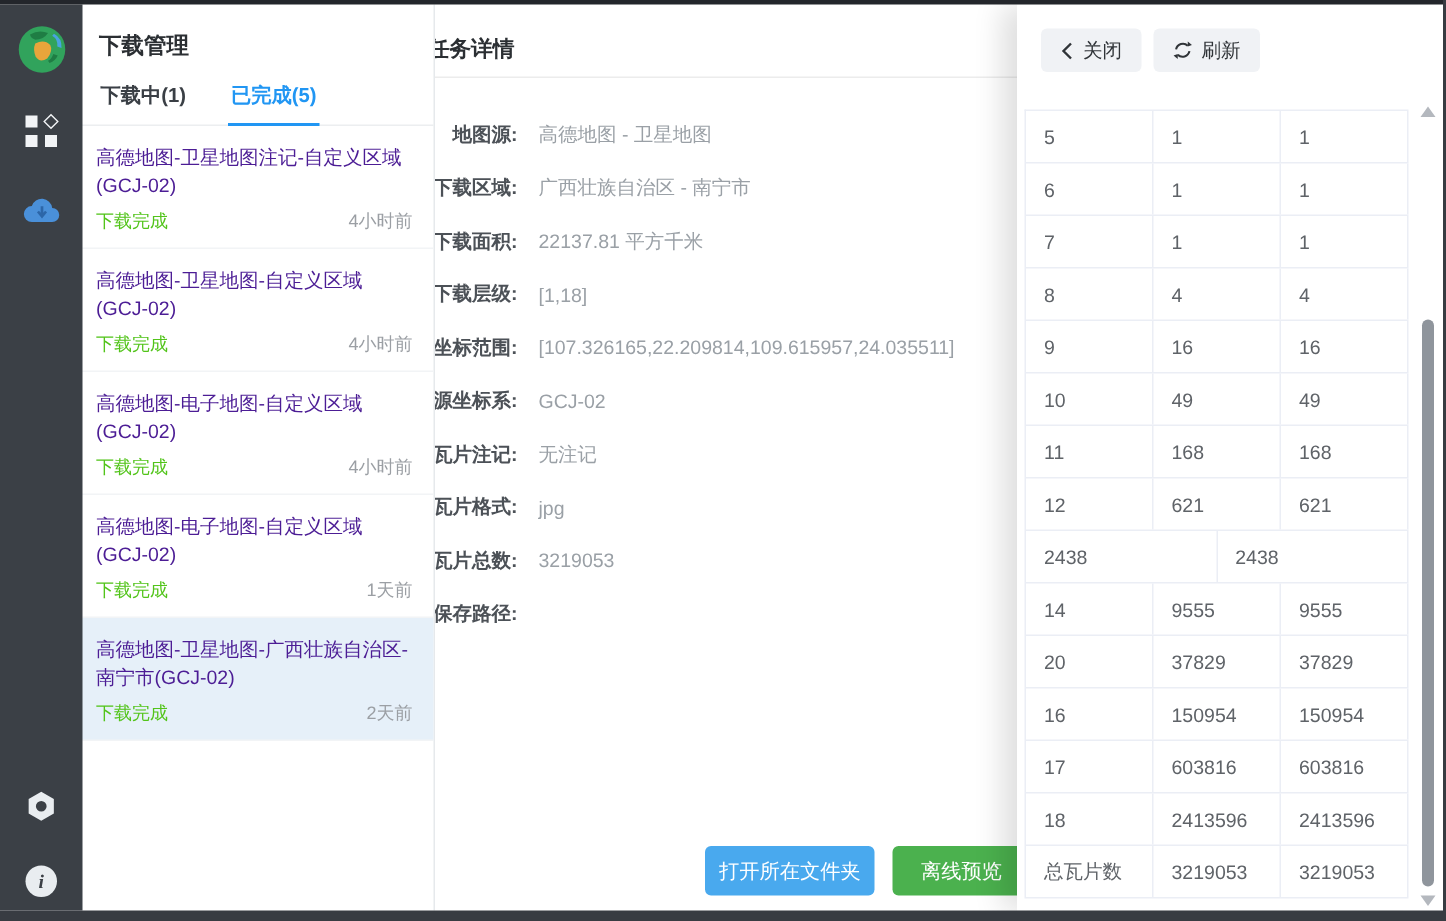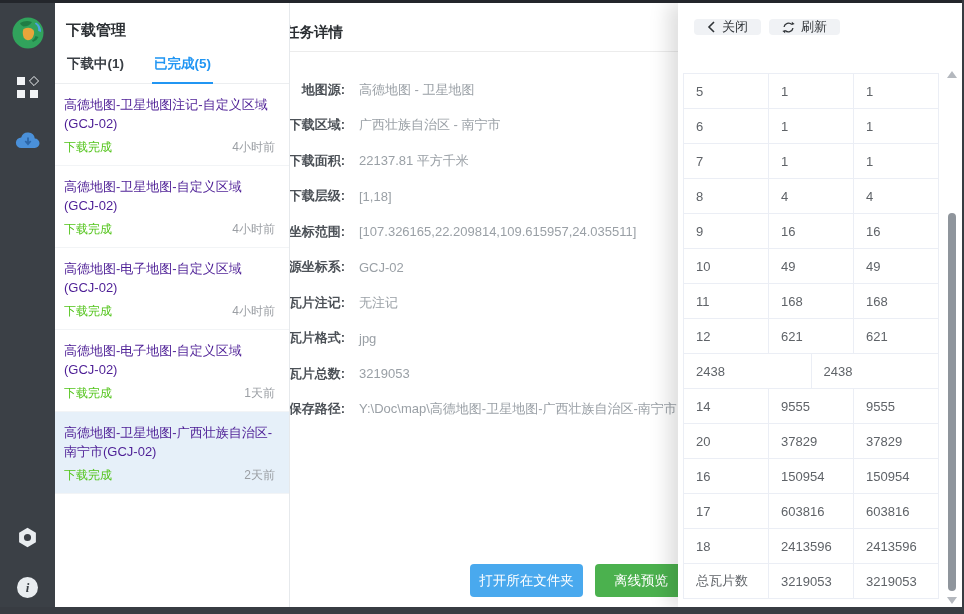--- a/index.html
+++ b/index.html
@@ -52,21 +52,21 @@
   .f-label { width:85px; flex:none; text-align:right; font-size:13px; font-weight:bold; color:#4c5157; }
   .f-value { margin-left:14px; font-size:13px; color:#9aa0a6; white-space:nowrap; }
   .dp-btn { position:absolute; bottom:10px; height:33px; border:none; border-radius:4px;
             color:#fff; font-size:13.5px; font-family:inherit; cursor:pointer; }
   .btn-open    { left:210px; width:113px; background:#49a9ee; }
   .btn-preview { left:335px; width:92px;  background:#4bb14e; }
 
   
   .tile-panel { position:absolute; left:678px; top:3px; right:2px; bottom:7px; background:#fff;
                 box-shadow:-10px 0 18px rgba(0,0,0,.13); z-index:30; }
-  .tp-btn { position:absolute; top:16px; height:16px; display:flex; align-items:center; gap:6px;
+  .tp-btn { position:absolute; top:16px; height:29px; display:flex; align-items:center; gap:6px;
             background:#f0f2f5; border:none; border-radius:4px; padding:0 13px;
             font-size:13px; color:#303438; font-family:inherit; cursor:pointer; }
   .tp-close   { left:16px; }
   .tp-refresh { left:91px; }
   .tile-table { position:absolute; left:5px; top:70px; width:256px;
                 border-top:1px solid #ebeef5; border-left:1px solid #ebeef5; }
   .tt-row { display:flex; height:35px; border-bottom:1px solid #ebeef5; }
   .tt-cell { flex:1; border-right:1px solid #ebeef5; display:flex; align-items:center;
              padding-left:12px; font-size:13px; color:#5f6368; overflow:hidden; }
   
@@ -211,21 +211,20 @@
     <div class="f-value">jpg</div>
   </div>
 
   <div class="f-row">
     <div class="f-label">瓦片总数:</div>
     <div class="f-value">3219053</div>
   </div>
 
   <div class="f-row">
     <div class="f-label">保存路径:</div>
-    <div class="f-value">Y:\Doc\map\高德地图-卫星地图-广西壮族自治区-南宁市</div>
   </div>
 </div>
   <button class="dp-btn btn-open">打开所在文件夹</button>
   <button class="dp-btn btn-preview">离线预览</button>
 </div>
 
 <div class="tile-panel">
   <button class="tp-btn tp-close">
     <svg width="9" height="12" viewBox="0 0 9 12">
       <path d="M7 1 L2 6 L7 11" stroke="#303438" stroke-width="1.6" fill="none"></path>

